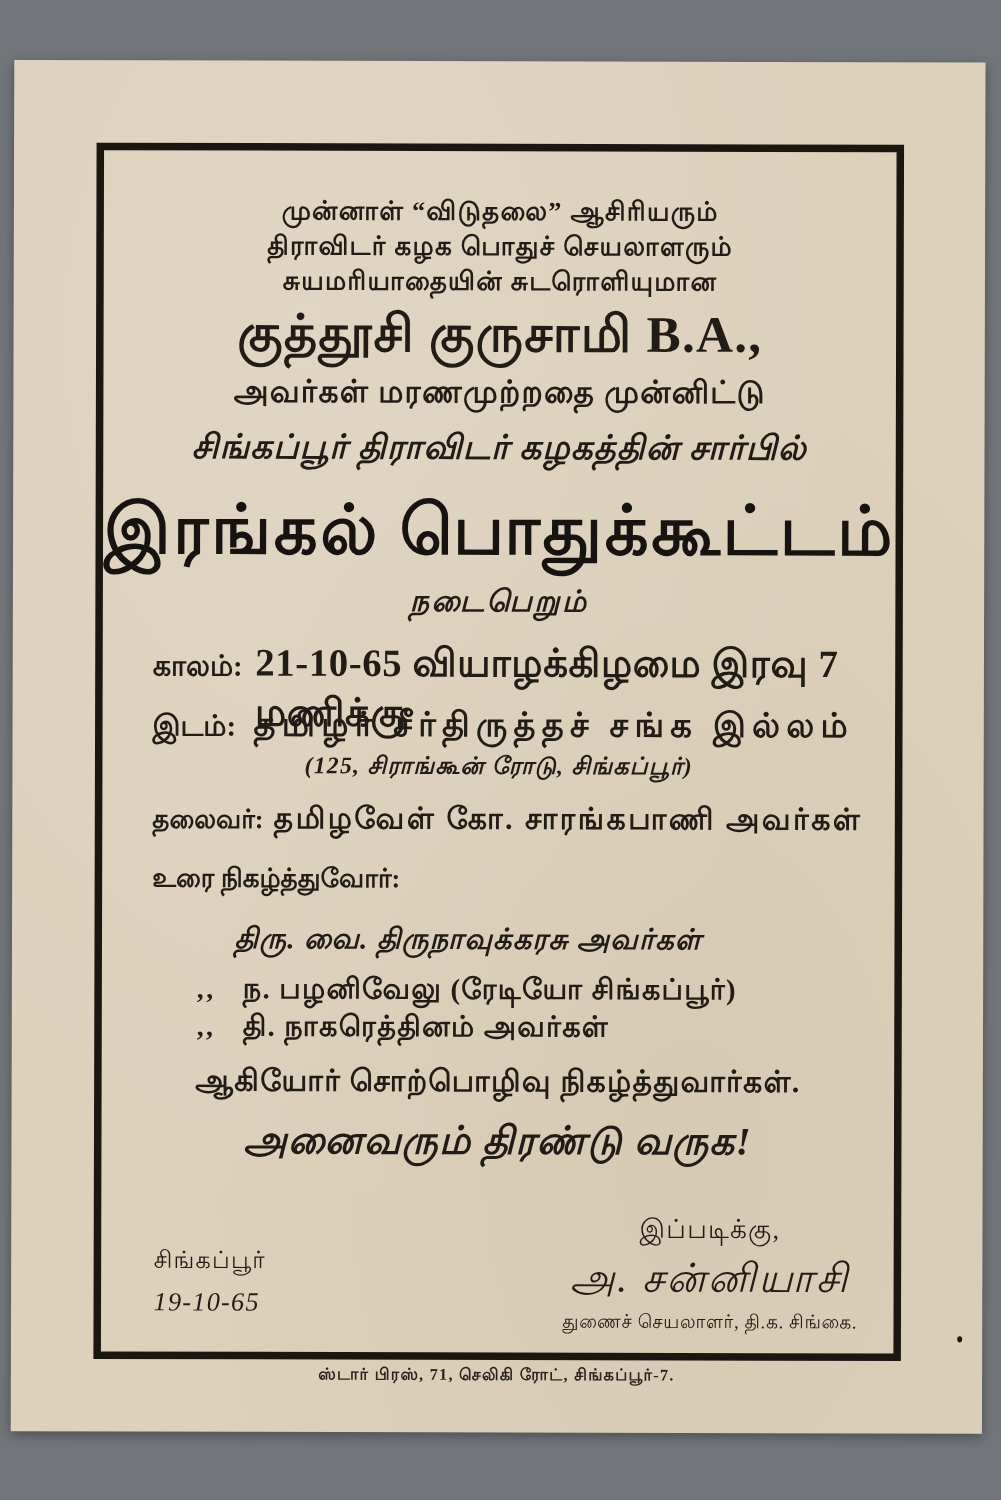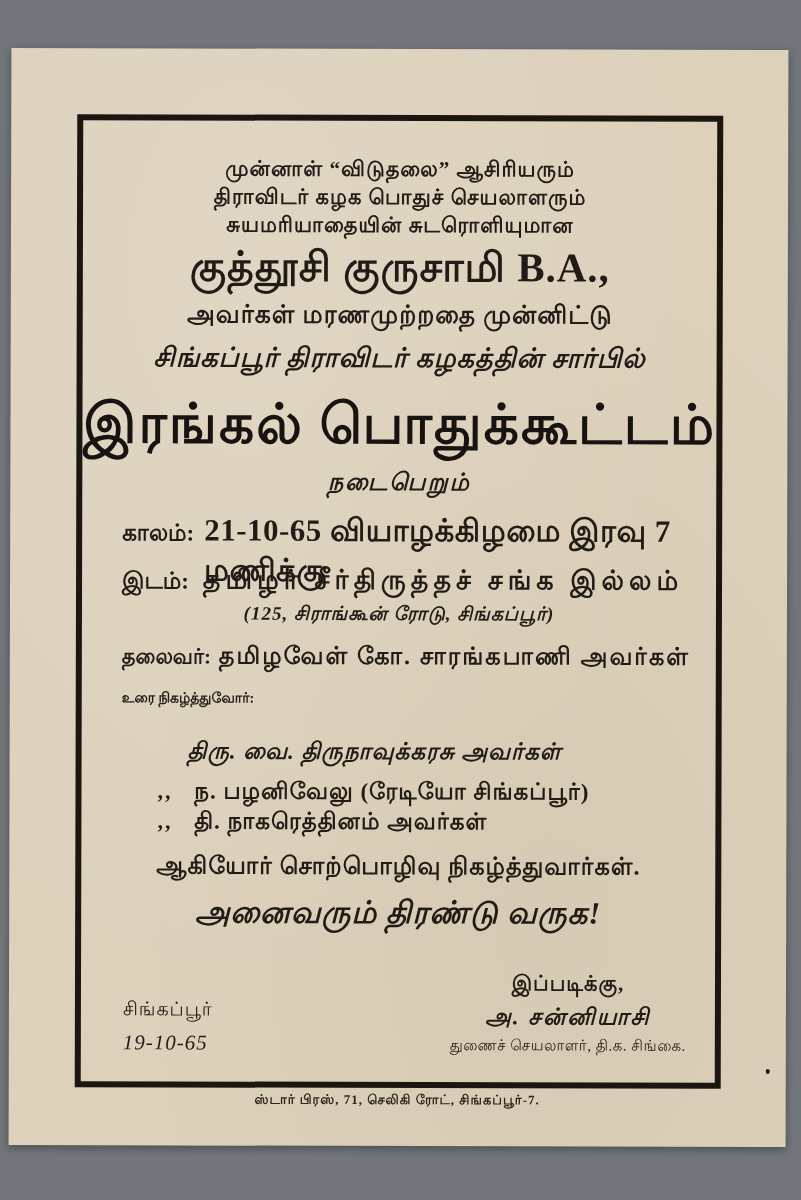--- a/index.html
+++ b/index.html
@@ -46,34 +46,34 @@
   .venue-row { top: 444px; }
   .info-label { font-size: 23px; font-weight: 700; white-space: nowrap; }
   .time-value { font-size: 31px; font-weight: 700; margin-left: 10px; letter-spacing: 0.5px; }
   .venue-value { font-size: 27px; font-weight: 700; margin-left: 14px; letter-spacing: 5px; }
   .address { top: 482px; font-size: 19px; font-weight: 700; font-style: italic; letter-spacing: 1px; }
 
   .chairman-row { top: 522px; left: 40px; right: 14px; display: flex; align-items: baseline; }
   .chairman-label { font-size: 21px; font-weight: 700; white-space: nowrap; }
   .chairman-value { font-size: 24px; font-weight: 700; margin-left: 8px; letter-spacing: 2px; }
 
-  .speakers-heading { top: 570px; left: 40px; font-size: 14px; font-weight: 700; right: auto; }
+  .speakers-heading { top: 570px; left: 40px; font-size: 21px; font-weight: 700; right: auto; }
   .speaker { font-size: 23px; font-weight: 700; letter-spacing: 1px; right: auto; }
   .speaker-1 { top: 618px; left: 106px; font-style: italic; }
   .speaker-note { top: 631px; left: 348px; font-size: 18px; font-weight: 500; letter-spacing: 1px; right: auto; }
   .speaker-2 { top: 658px; left: 76px; }
   .speaker-3 { top: 688px; left: 76px; }
   .ditto { display: inline-block; width: 30px; font-size: 22px; letter-spacing: 2px; }
 
   .closing { top: 732px; font-size: 24px; font-weight: 700; letter-spacing: 1px; }
   .appeal { top: 774px; font-size: 31px; font-weight: 700; font-style: italic; letter-spacing: 1px; }
 
   .signoff { top: 850px; left: auto; right: 22px; width: 250px; text-align: center; }
-  .signoff-lead { font-size: 21px; font-weight: 700; letter-spacing: 1px; }
-  .signoff-name { font-size: 23px; font-weight: 700; font-style: italic; margin-top: 6px; letter-spacing: 2px; }
+  .signoff-lead { font-size: 21px; font-weight: 400; letter-spacing: 1px; }
+  .signoff-name { font-size: 32px; font-weight: 400; font-style: italic; margin-top: 6px; letter-spacing: 2px; }
   .signoff-title { font-size: 15px; font-weight: 500; margin-top: 4px; letter-spacing: 0.5px; }
 
   .dateline { top: 878px; left: 42px; right: auto; }
   .dateline-place { font-size: 19px; font-weight: 400; letter-spacing: 1px; }
   .dateline-date { font-size: 21px; font-weight: 400; font-style: italic; margin-top: 8px; letter-spacing: 1px; }
 
   .printer-line {
     position: absolute; left: 0; right: 0; top: 1043px;
     text-align: center; font-size: 13px; font-weight: 700; letter-spacing: 1px;
     color: #2a241c;

